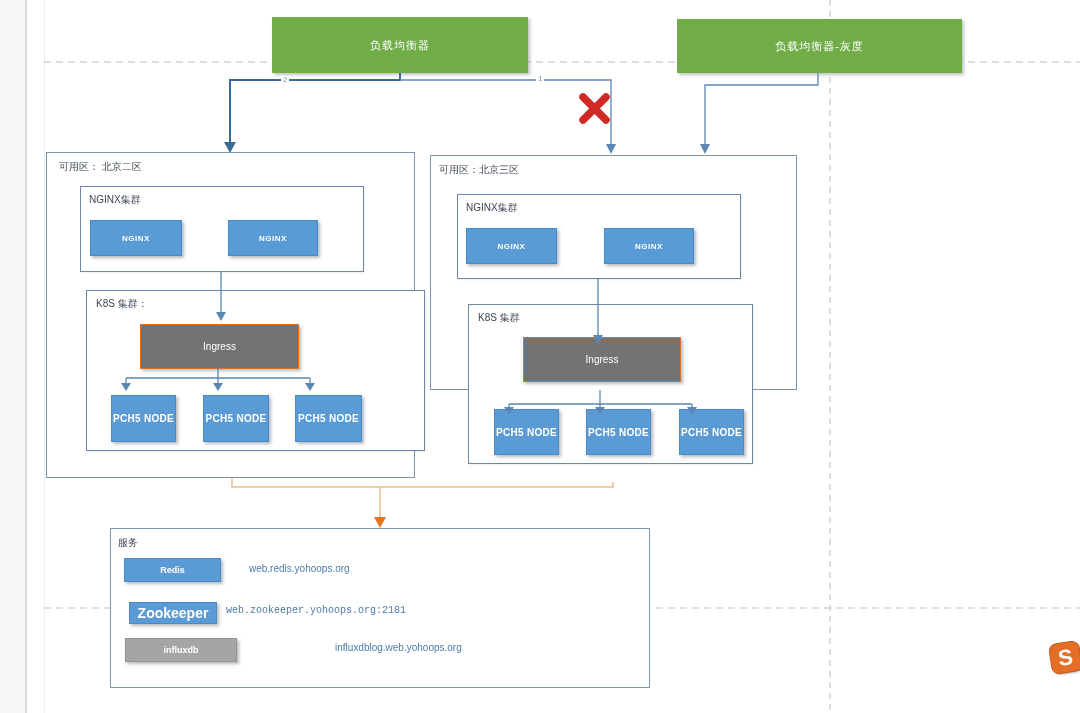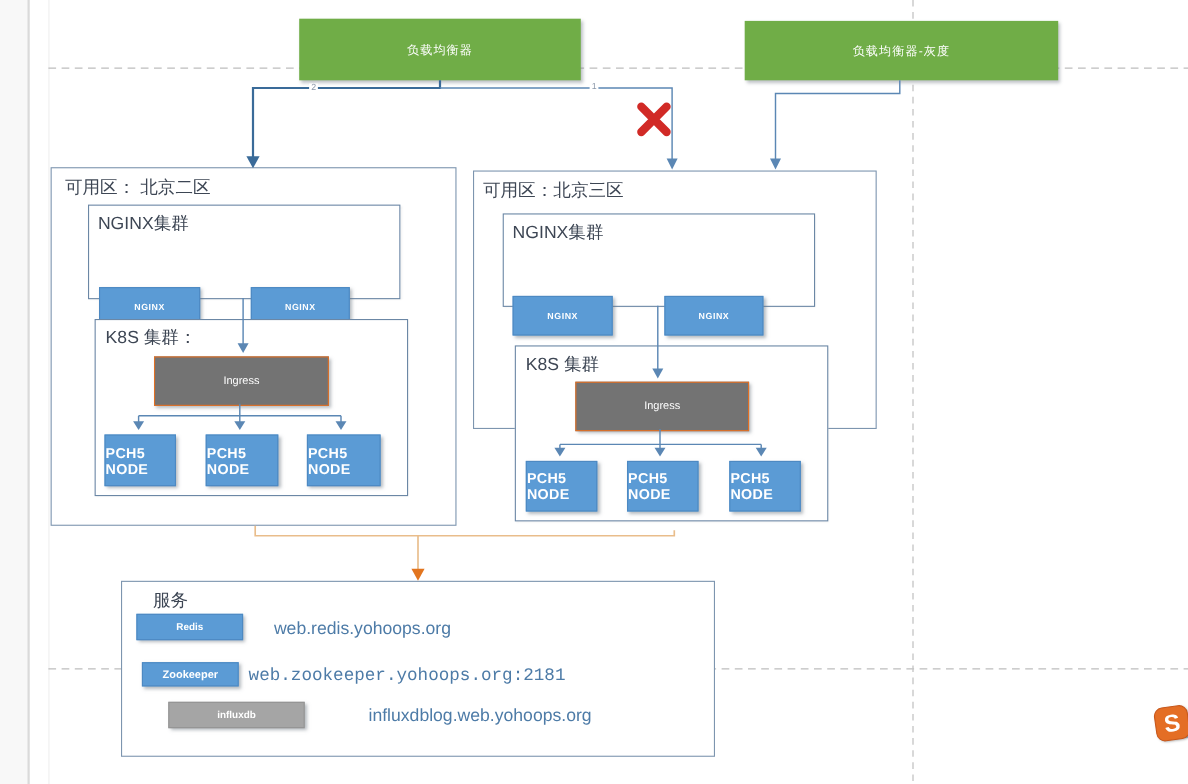--- a/index.html
+++ b/index.html
@@ -13,29 +13,29 @@
 
   
   .left-gutter{left:0;top:0;width:27px;height:713px;background:#f8f8f8;border-right:2px solid #dadada;}
   .faint-rule{left:44px;top:0;width:1px;height:713px;background:#efefef;}
 
   
   .lb-box{background:#70AD47;color:#fff;display:flex;align-items:center;justify-content:center;
           font-size:11px;letter-spacing:1px;box-shadow:2px 2px 3px rgba(110,120,130,.45);z-index:3;}
   .zone{border:1px solid #7d95af;background:#fff;z-index:2;}
   .inner-box{border:1px solid #6b87a5;background:#fff;box-shadow:1px 1px 2px rgba(0,0,0,.07);}
-  .box-title{position:absolute;color:#3d4654;font-size:16px;white-space:nowrap;}
+  .box-title{position:absolute;color:#3d4654;font-size:10px;white-space:nowrap;}
   .chip{display:flex;align-items:center;justify-content:center;color:#fff;font-weight:bold;
         box-shadow:2px 2px 3px rgba(110,120,130,.5);}
   .chip.blue{background:#5B9BD5;border:1px solid #4d89c2;}
   .chip.orange{background:#737373;border:1px solid #e06f24;font-weight:normal;}
   .chip.gray{background:#A5A5A5;border:1px solid #949494;}
-  .nginx-chip{font-size:8px;letter-spacing:.5px;margin-top:41px;}
-  .node-chip{font-size:13px;letter-spacing:.3px;}
-  .endpoint{position:absolute;color:#4d7ba7;font-size:16px;white-space:nowrap;}
+  .nginx-chip{font-size:8px;letter-spacing:.5px;}
+  .node-chip{font-size:10px;letter-spacing:.3px;margin-left:16px;}
+  .endpoint{position:absolute;color:#4d7ba7;font-size:10px;white-space:nowrap;}
   .edge-num{position:absolute;background:#fff;color:#8a97a8;font-size:8px;line-height:8px;
             padding:0 2px;z-index:4;}
   .watermark{left:1050px;top:642px;width:31px;height:31px;background:#E46E25;border:1px solid #c8571a;
              border-radius:8px;transform:rotate(-8deg);display:flex;align-items:center;justify-content:center;
              color:#fff;font-weight:bold;font-size:22px;z-index:6;box-shadow:1px 1px 2px rgba(0,0,0,.25);}
   .wm-line{background:#a9c0d6;height:2px;z-index:5;}
 </style>
 </head>
 <body>
 
@@ -66,21 +66,21 @@
     <div class="abs inner-box" style="left:33px;top:33px;width:284px;height:86px;">
       <div class="box-title" style="left:8px;top:6px;">NGINX集群</div>
       <div class="abs chip blue nginx-chip" style="left:9px;top:33px;width:92px;height:36px;">
         <span>NGINX</span>
       </div>
       <div class="abs chip blue nginx-chip" style="left:147px;top:33px;width:90px;height:36px;">
         <span>NGINX</span>
       </div>
     </div>
 
-    <div class="abs inner-box" style="left:39px;top:137px;width:285px;height:161px;padding-left:36px;">
+    <div class="abs inner-box" style="left:39px;top:137px;width:339px;height:161px;padding-left:36px;">
       <div class="box-title" style="left:9px;top:6px;">K8S 集群：</div>
       <div class="abs chip orange" style="left:53px;top:33px;width:159px;height:45px;font-size:10px;">
         <span>Ingress</span>
       </div>
       <div class="abs chip blue node-chip" style="left:8px;top:104px;width:65px;height:47px;">
         <span>PCH5 NODE</span>
       </div>
       <div class="abs chip blue node-chip" style="left:100px;top:104px;width:66px;height:47px;">
         <span>PCH5 NODE</span>
       </div>
@@ -96,51 +96,51 @@
     <div class="abs inner-box" style="left:26px;top:38px;width:284px;height:85px;">
       <div class="box-title" style="left:8px;top:6px;">NGINX集群</div>
       <div class="abs chip blue nginx-chip" style="left:8px;top:33px;width:91px;height:36px;">
         <span>NGINX</span>
       </div>
       <div class="abs chip blue nginx-chip" style="left:146px;top:33px;width:90px;height:36px;">
         <span>NGINX</span>
       </div>
     </div>
 
-    <div class="abs inner-box" style="left:37px;top:158px;width:285px;height:160px;padding-left:15px;">
+    <div class="abs inner-box" style="left:37px;top:148px;width:285px;height:160px;padding-left:15px;">
       <div class="box-title" style="left:9px;top:6px;">K8S 集群</div>
       <div class="abs chip orange" style="left:54px;top:32px;width:158px;height:45px;font-size:10px;">
         <span>Ingress</span>
       </div>
       <div class="abs chip blue node-chip" style="left:9px;top:104px;width:65px;height:46px;">
         <span>PCH5 NODE</span>
       </div>
       <div class="abs chip blue node-chip" style="left:101px;top:104px;width:65px;height:46px;">
         <span>PCH5 NODE</span>
       </div>
       <div class="abs chip blue node-chip" style="left:194px;top:104px;width:65px;height:46px;">
         <span>PCH5 NODE</span>
       </div>
     </div>
   </div>
 
   <div class="abs zone" style="left:110px;top:528px;width:540px;height:160px;">
-    <div class="box-title" style="left:28px;top:7px;">服务</div>
+    <div class="box-title" style="left:7px;top:7px;">服务</div>
 
     <div class="abs chip blue" style="left:13px;top:29px;width:97px;height:24px;font-size:9px;">
       <span>Redis</span>
     </div>
     <div class="endpoint" style="left:138px;top:34px;">web.redis.yohoops.org</div>
 
-    <div class="abs chip blue" style="left:18px;top:73px;width:88px;height:22px;font-size:10px;">
+    <div class="abs chip blue" style="left:18px;top:73px;width:88px;height:22px;font-size:14px;">
       <span>Zookeeper</span>
     </div>
     <div class="endpoint" style="left:115px;top:76px;font-family:Liberation Mono, monospace;">web.zookeeper.yohoops.org:2181</div>
 
-    <div class="abs chip gray" style="left:14px;top:109px;width:124px;height:24px;font-size:9px;margin-left:28px;">
+    <div class="abs chip gray" style="left:14px;top:109px;width:112px;height:24px;font-size:9px;">
       <span>influxdb</span>
     </div>
     <div class="endpoint" style="left:224px;top:113px;">influxdblog.web.yohoops.org</div>
   </div>
 
   <svg width="1080" height="713" style="z-index:3">
 
     <path d="M400,73 L400,80 L230,80 L230,143" fill="none" stroke="#3a6b99" stroke-width="2"></path>
     <polygon points="224,142 236,142 230,153" fill="#3a6b99"></polygon>
 

